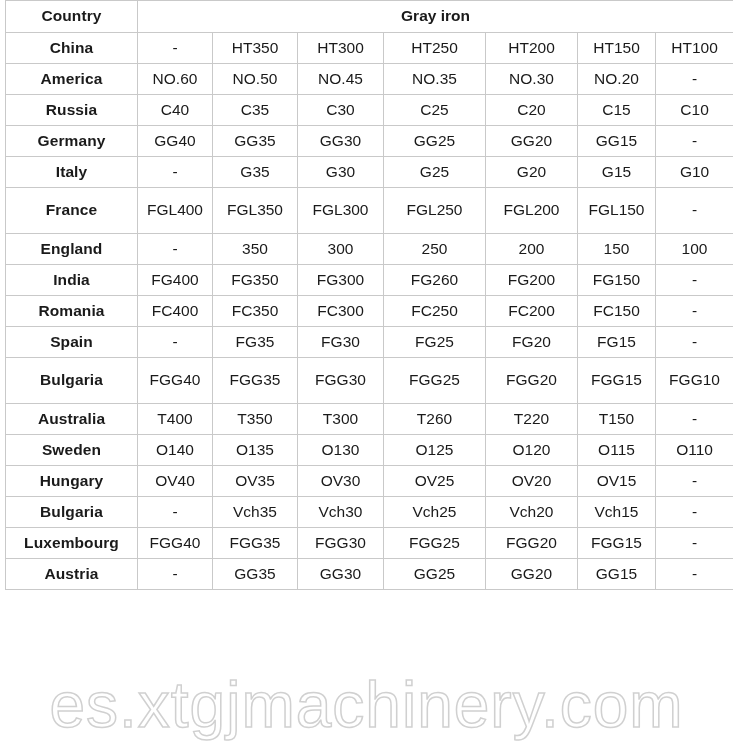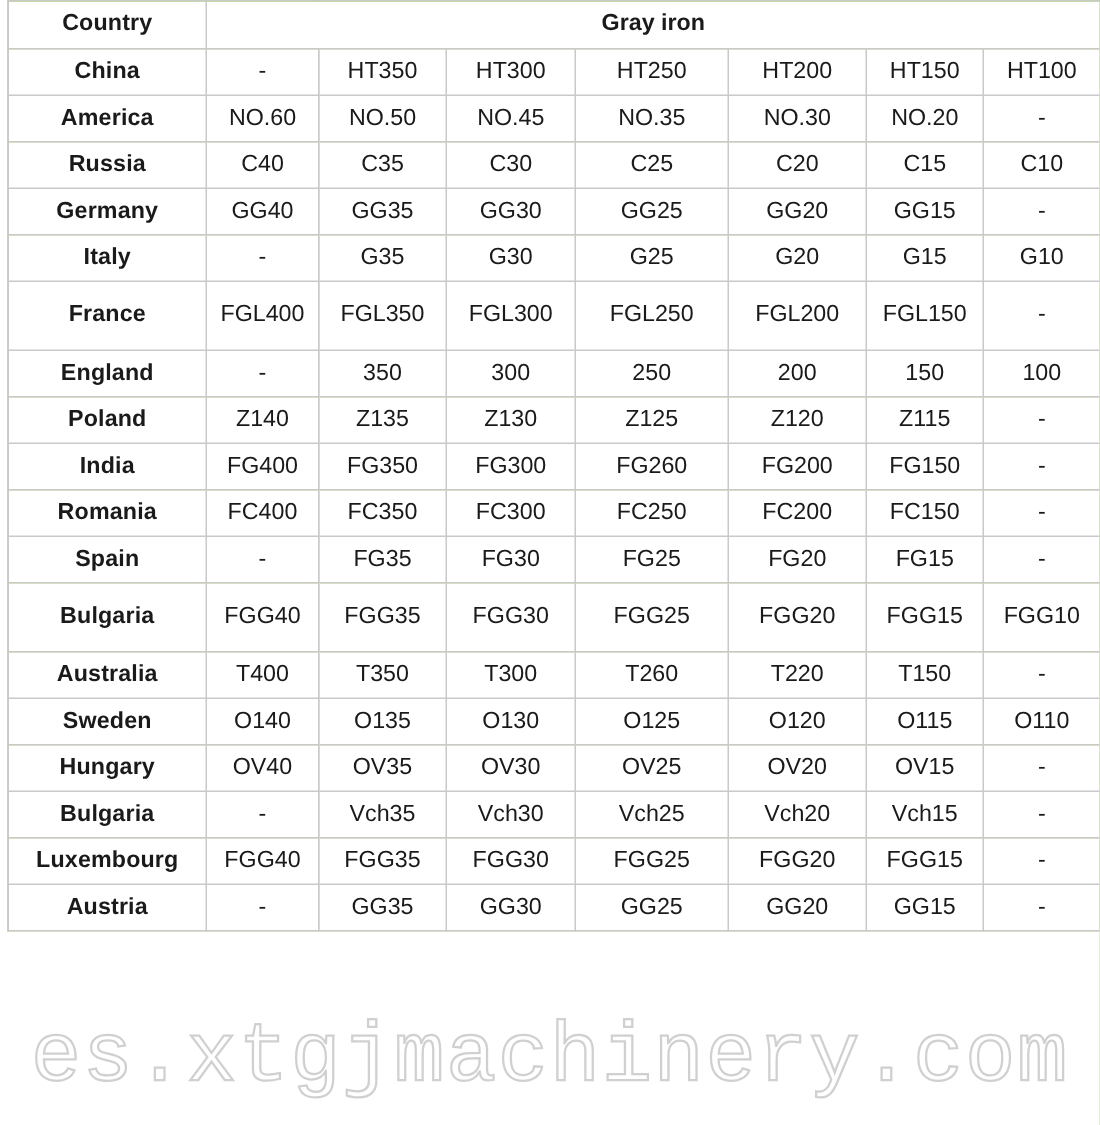--- a/index.html
+++ b/index.html
@@ -24,21 +24,21 @@
     width: 733px;
     height: 750px;
     overflow: hidden;
   }
 
   table.grade-table {
     border-collapse: collapse;
     table-layout: fixed;
     width: 728px;
     margin-left: 5px;
-    background: #84cc16;
+    background: #ef4444;
   }
 
   table.grade-table td,
   table.grade-table th {
     border: 1px solid #c9c9c9;
     text-align: center;
     vertical-align: middle;
     font-size: 15.5px;
     line-height: 1.08;
     padding: 0 1px;
@@ -90,22 +90,22 @@
     top: 660px;
     width: 733px;
     height: 90px;
     display: flex;
     align-items: center;
     justify-content: center;
     pointer-events: none;
     z-index: 5;
   }
   #watermark span {
-    font-family: Liberation Mono, monospace;
-    font-size: 56px;
+    font-family: Liberation Sans, sans-serif;
+    font-size: 64px;
     letter-spacing: 1px;
     font-weight: 400;
     color: rgba(160, 160, 160, 0.0);
     -webkit-text-stroke: 1.5px rgba(170, 170, 170, 0.55);
     white-space: nowrap;
   }
 </style>
 </head>
 <body>
 
@@ -192,30 +192,20 @@
           <td class="country-cell">England</td>
           <td class="dash">-</td>
           <td class="grade">350</td>
           <td class="grade">300</td>
           <td class="grade">250</td>
           <td class="grade">200</td>
           <td class="grade">150</td>
           <td class="grade">100</td>
         </tr>
         <tr class="r-normal">
-          <td class="country-cell">Poland</td>
-          <td class="grade">Z140</td>
-          <td class="grade">Z135</td>
-          <td class="grade">Z130</td>
-          <td class="grade">Z125</td>
-          <td class="grade">Z120</td>
-          <td class="grade">Z115</td>
-          <td class="dash">-</td>
-        </tr>
-        <tr class="r-normal">
           <td class="country-cell">India</td>
           <td class="grade">FG400</td>
           <td class="grade">FG350</td>
           <td class="grade">FG300</td>
           <td class="grade">FG260</td>
           <td class="grade">FG200</td>
           <td class="grade">FG150</td>
           <td class="dash">-</td>
         </tr>
         <tr class="r-normal">

